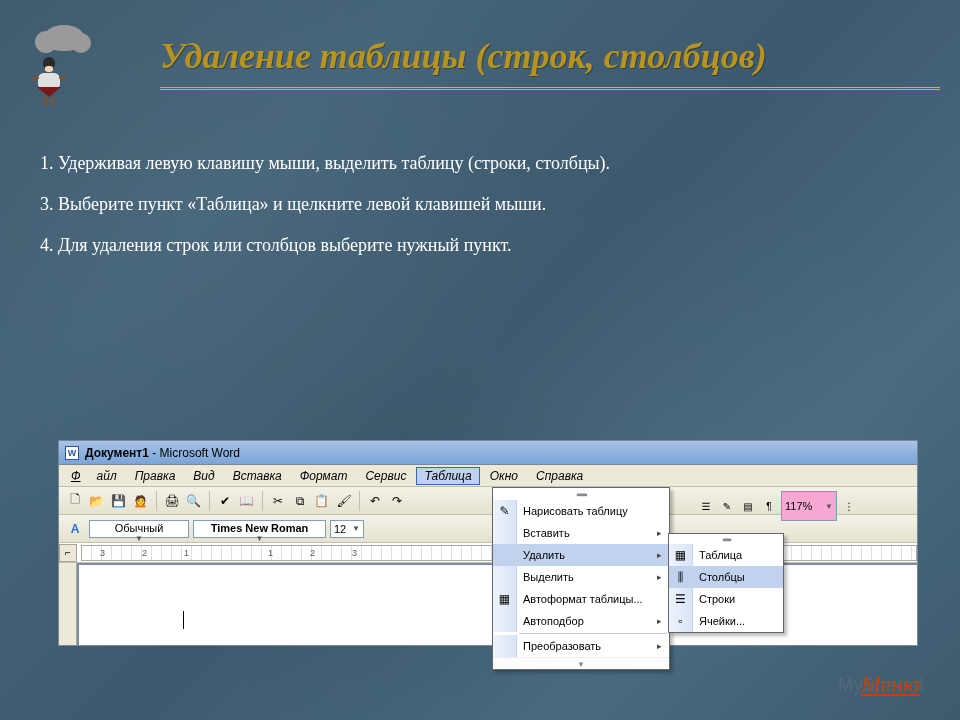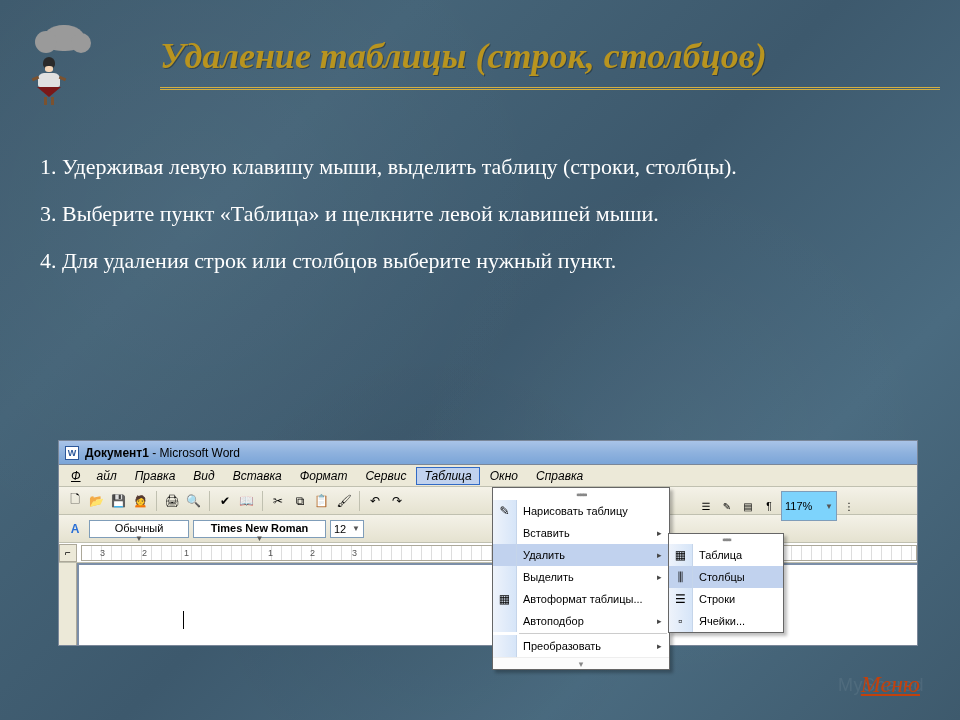--- a/index.html
+++ b/index.html
@@ -66,21 +66,21 @@
     font-weight: bold;
     font-size: 36px;
     text-shadow: 1px 1px 0 rgba(0,0,0,0.3);
     border-bottom: 3px double #d4b040;
     padding-bottom: 10px;
   }
   .content {
     position: absolute;
     top: 150px; left: 40px; right: 40px;
     color: #ffffff;
-    font-size: 22px;
+    font-size: 18px;
     line-height: 1.5;
   }
   .content p { margin-bottom: 14px; }
 
   .word-shot {
     position: absolute;
     top: 440px; left: 58px;
     width: 860px;
     border: 1px solid #7a8799;
     background: #ece9d8;
@@ -129,21 +129,21 @@
   .tbtn {
     width: 20px; height: 20px;
     display: inline-flex; align-items: center; justify-content: center;
     font-size: 12px;
     border: 1px solid transparent;
     border-radius: 2px;
   }
   .tsep { width: 1px; height: 20px; background: #c0c0b0; margin: 0 3px; }
   .zoombox {
     width: 56px; height: 30px;
-    background: #7dd3fc; border: 1px solid #7f9db9;
+    background: #f9a8d4; border: 1px solid #7f9db9;
     font-size: 11px; padding: 14px 3px;
     display: inline-flex; align-items: center; justify-content: space-between;
   }
   .dd { font-size: 8px; color: #555; }
 
   .ws-tool2 {
     height: 28px;
     background: linear-gradient(to bottom, #f4f2e8, #e5e2d0);
     border-bottom: 1px solid #c0c0b0;
     display: flex; align-items: center;

